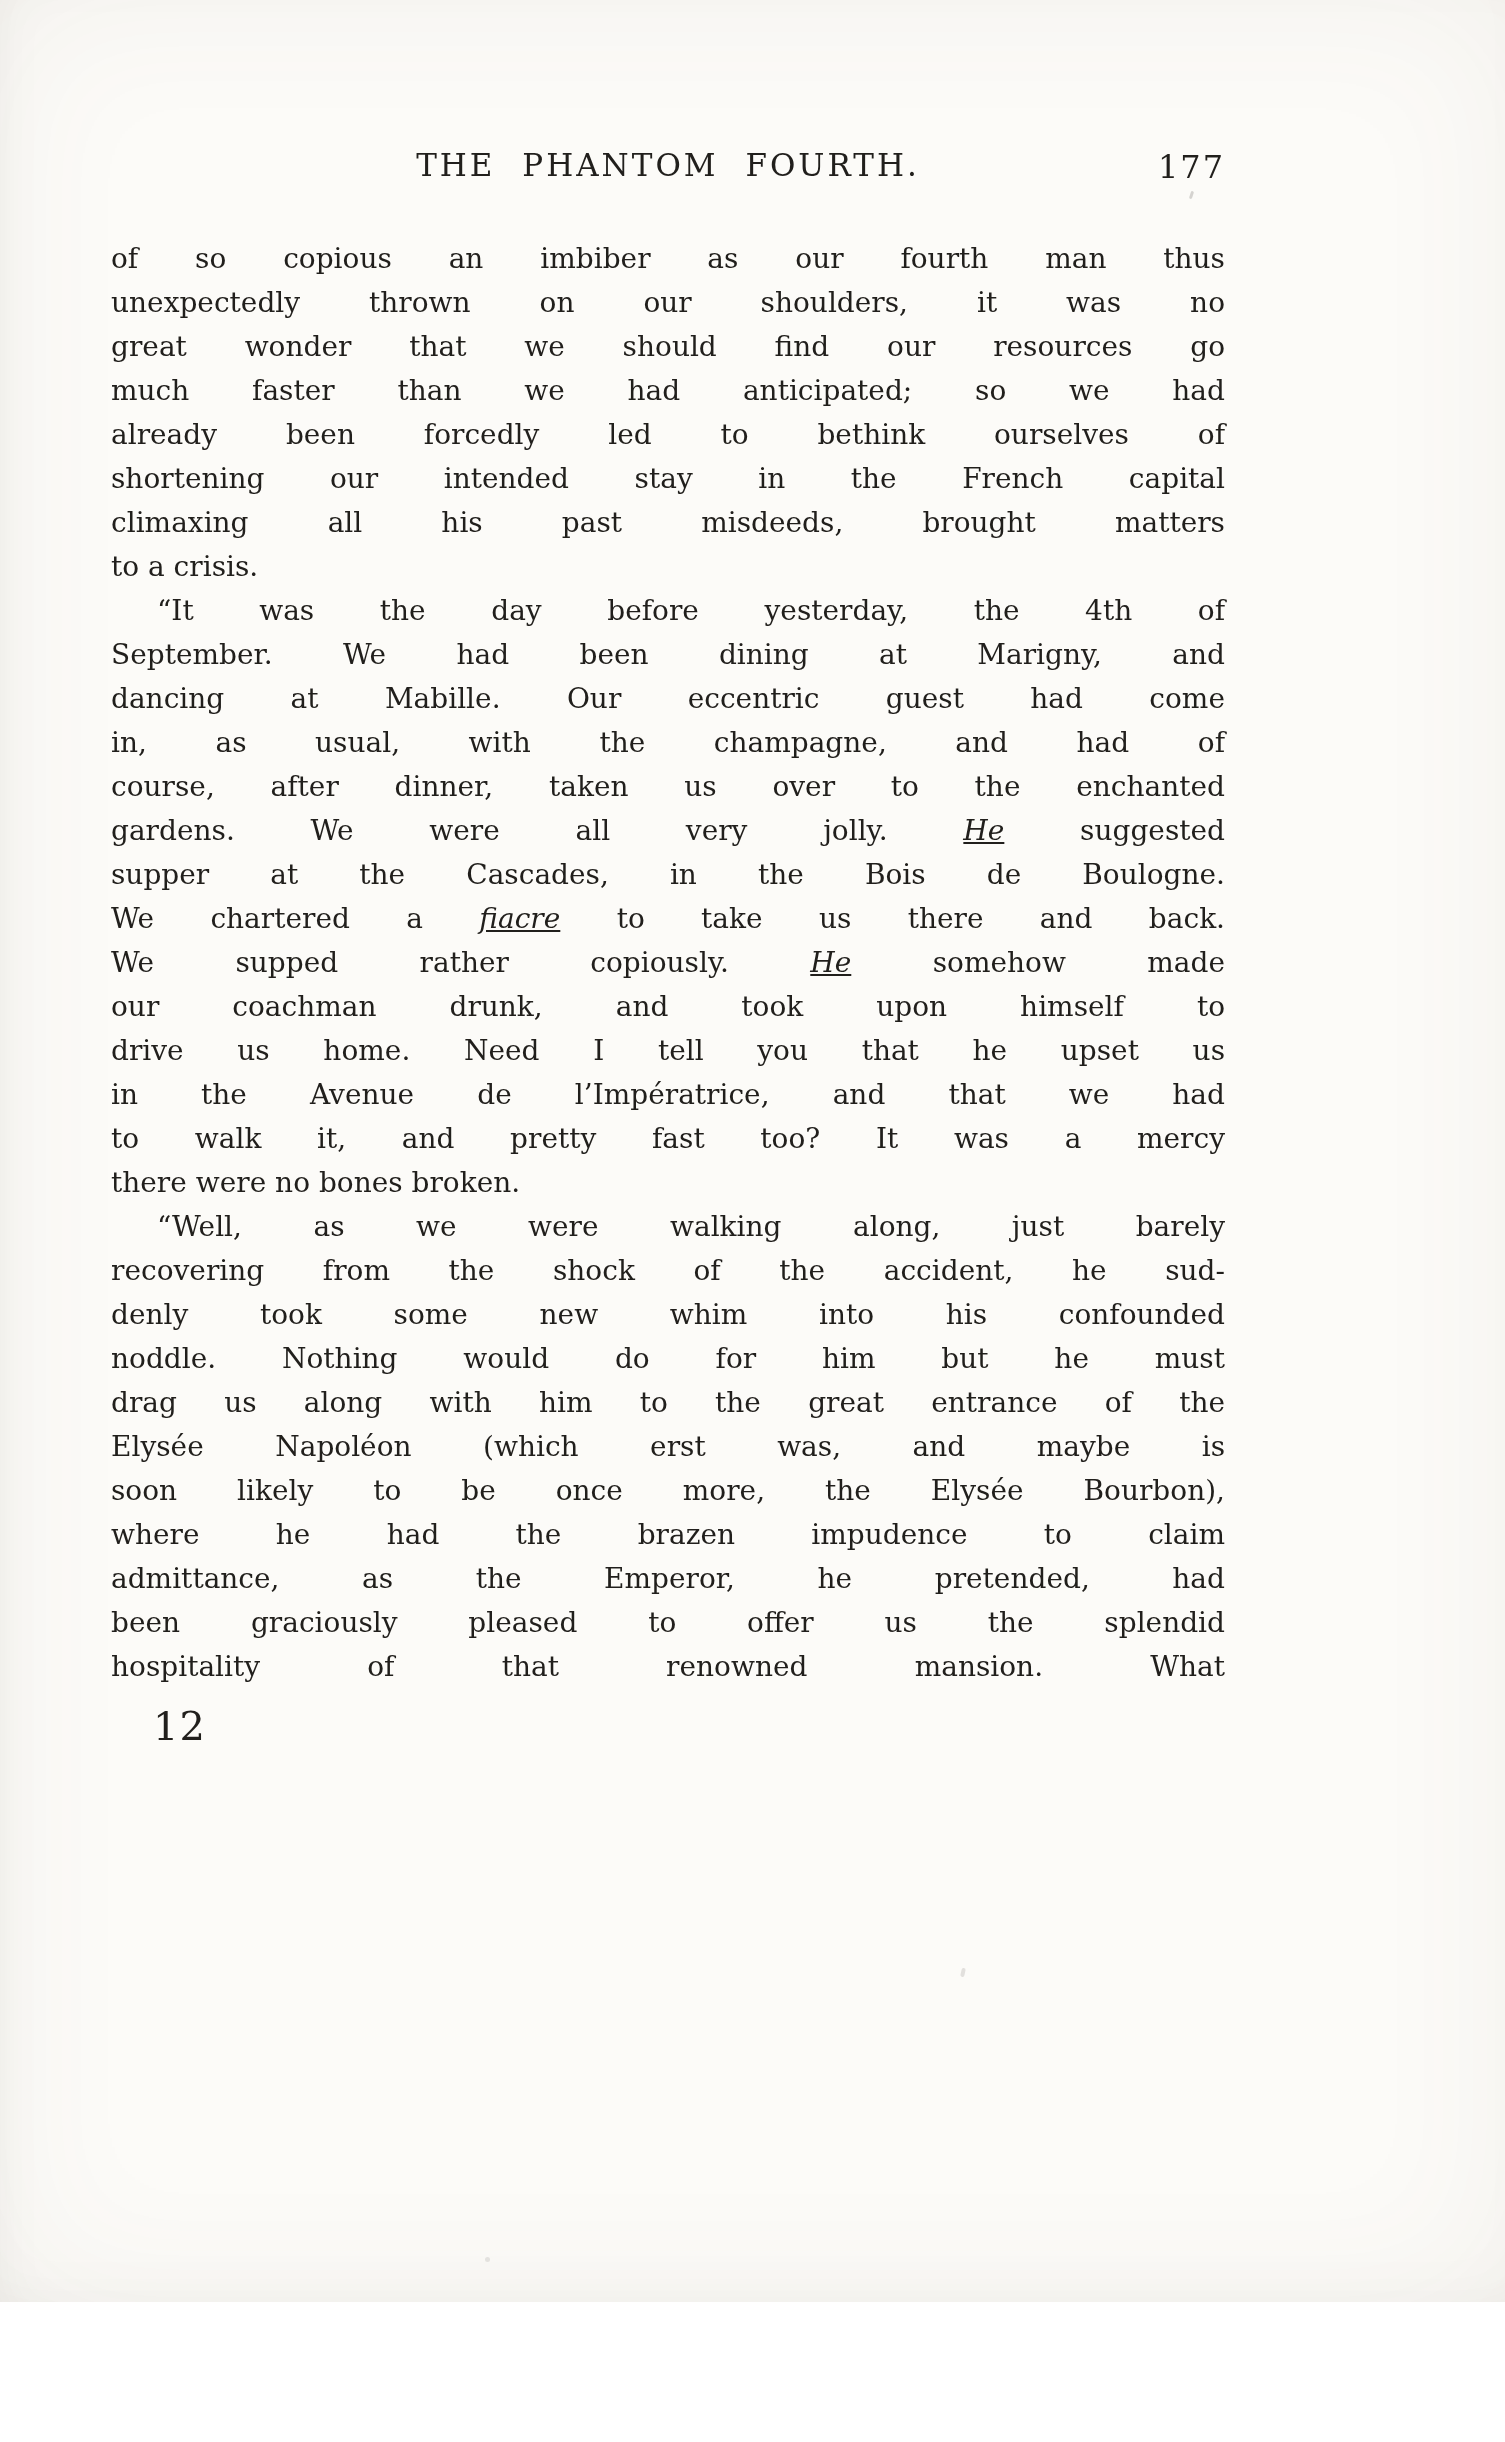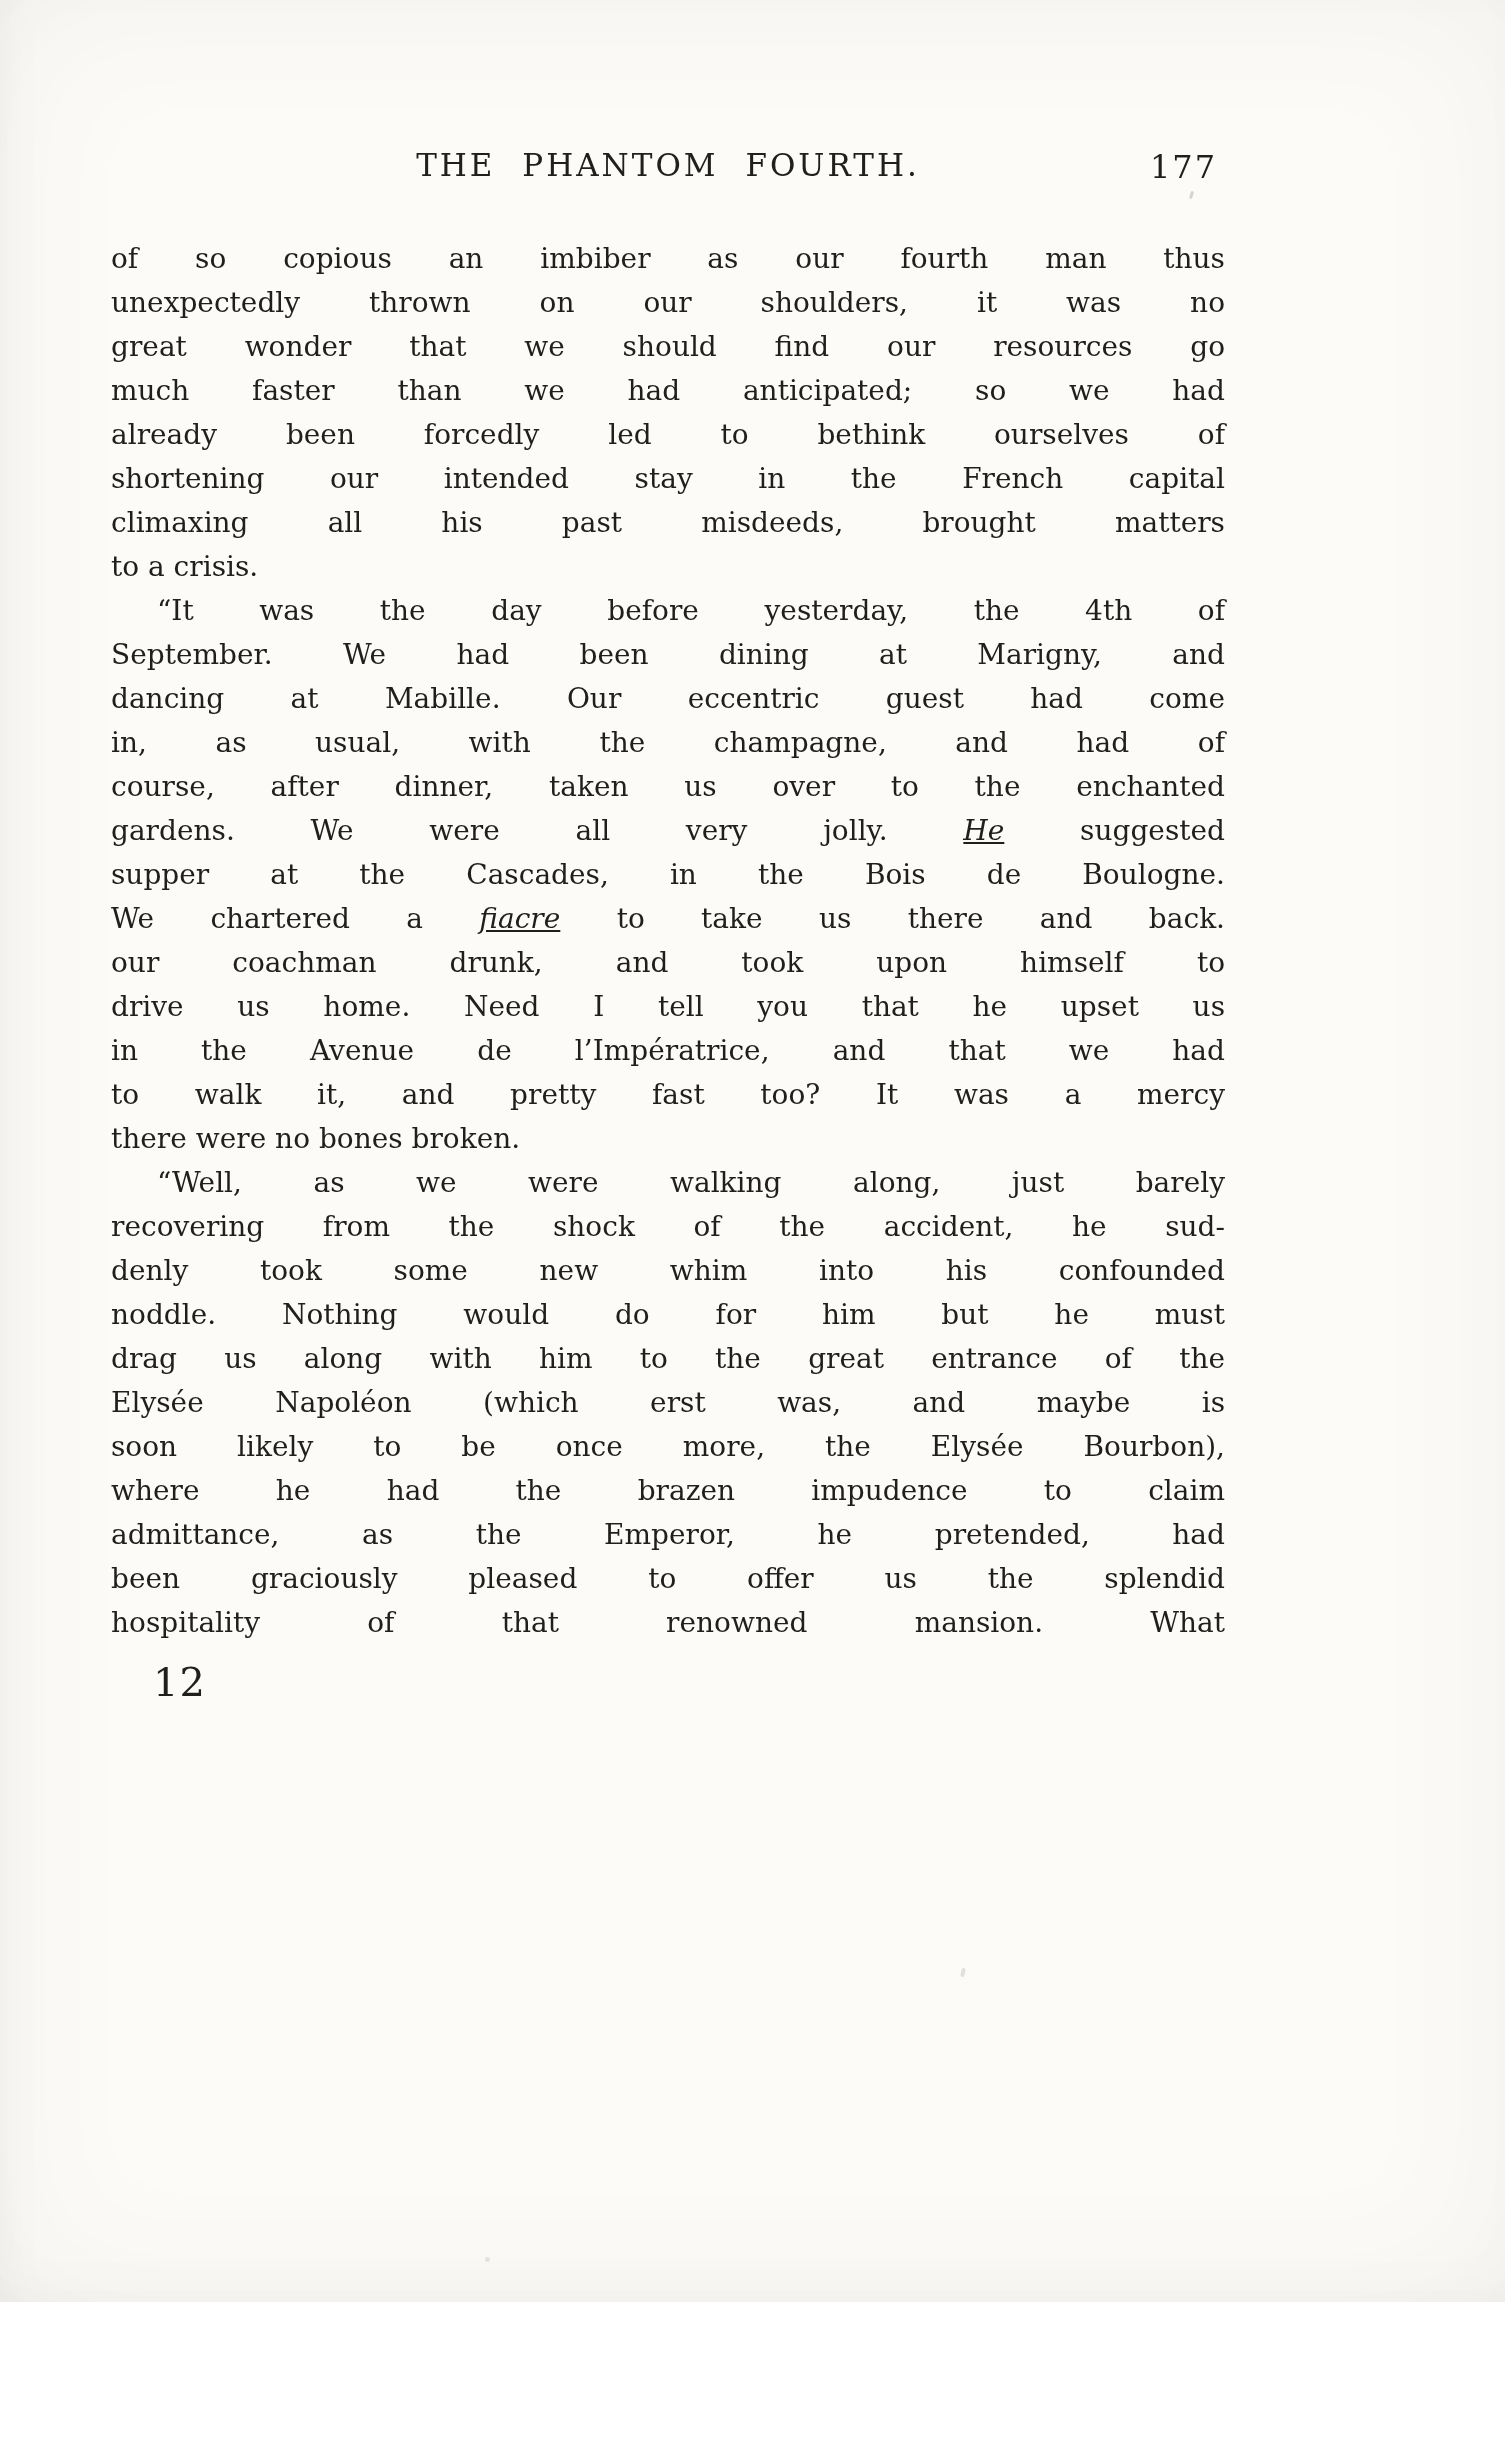--- a/index.html
+++ b/index.html
@@ -29,21 +29,21 @@
     margin-bottom: 46px;
   }
   .running-title {
     font-size: 31px;
     letter-spacing: 3px;
     word-spacing: 14px;
     white-space: nowrap;
   }
   .page-number {
     position: absolute;
-    right: 8px;
+    right: 0;
     top: 1px;
     font-size: 32px;
     letter-spacing: 2px;
   }
 
   .text-block {
     font-size: 28px;
   }
   .paragraph { margin: 0; }
   .line {
@@ -100,20 +100,21 @@
         </div>
         <div class="paragraph">
           <div class="line indent"><span>“It was the day before yesterday, the 4th of</span></div>
           <div class="line"><span>September. We had been dining at Marigny, and</span></div>
           <div class="line"><span>dancing at Mabille. Our eccentric guest had come</span></div>
           <div class="line"><span>in, as usual, with the champagne, and had of</span></div>
           <div class="line"><span>course, after dinner, taken us over to the enchanted</span></div>
           <div class="line"><span>gardens. We were all very jolly. </span><em>He</em><span> suggested</span></div>
           <div class="line"><span>supper at the Cascades, in the Bois de Boulogne.</span></div>
           <div class="line"><span>We chartered a </span><em>fiacre</em><span> to take us there and back.</span></div>
+          <div class="line"><span>We supped rather copiously. </span><em>He</em><span> somehow made</span></div>
           <div class="line"><span>our coachman drunk, and took upon himself to</span></div>
           <div class="line"><span>drive us home. Need I tell you that he upset us</span></div>
           <div class="line"><span>in the Avenue de l’Impératrice, and that we had</span></div>
           <div class="line"><span>to walk it, and pretty fast too? It was a mercy</span></div>
           <div class="line flush"><span>there were no bones broken.</span></div>
         </div>
         <div class="paragraph">
           <div class="line indent"><span>“Well, as we were walking along, just barely</span></div>
           <div class="line"><span>recovering from the shock of the accident, he sud-</span></div>
           <div class="line"><span>denly took some new whim into his confounded</span></div>

